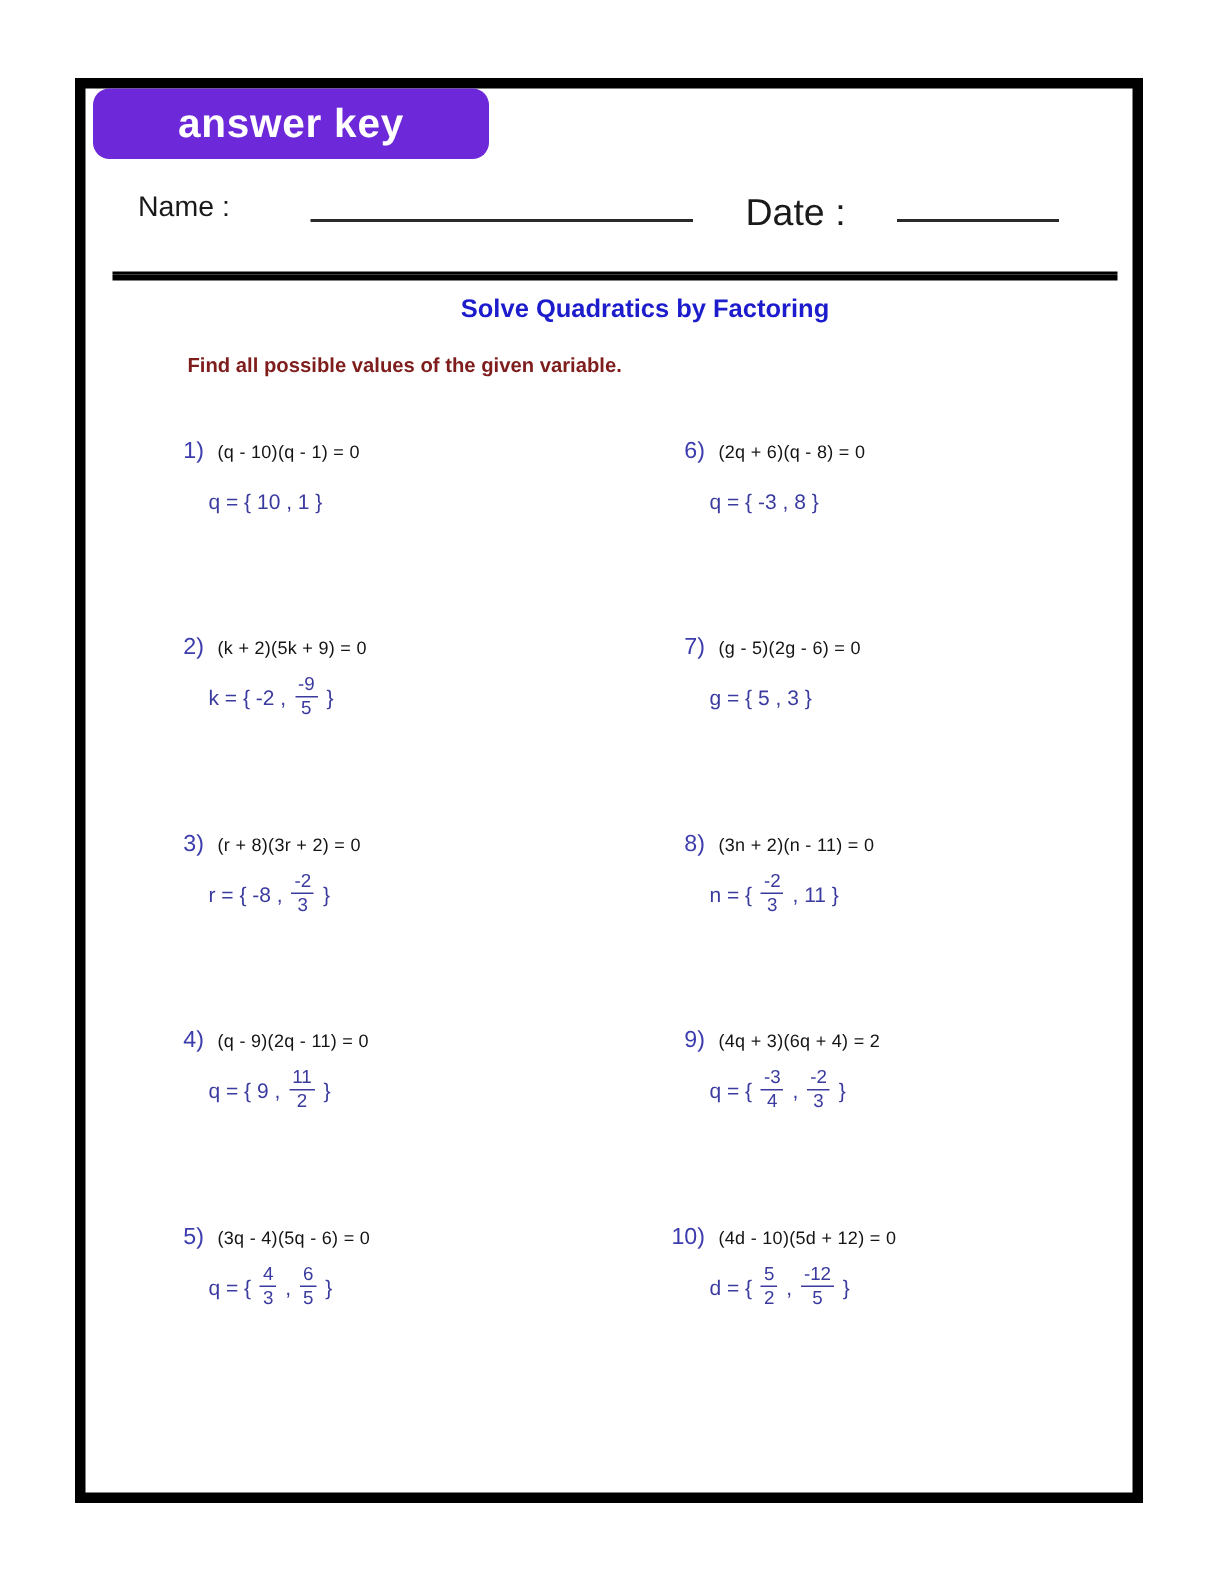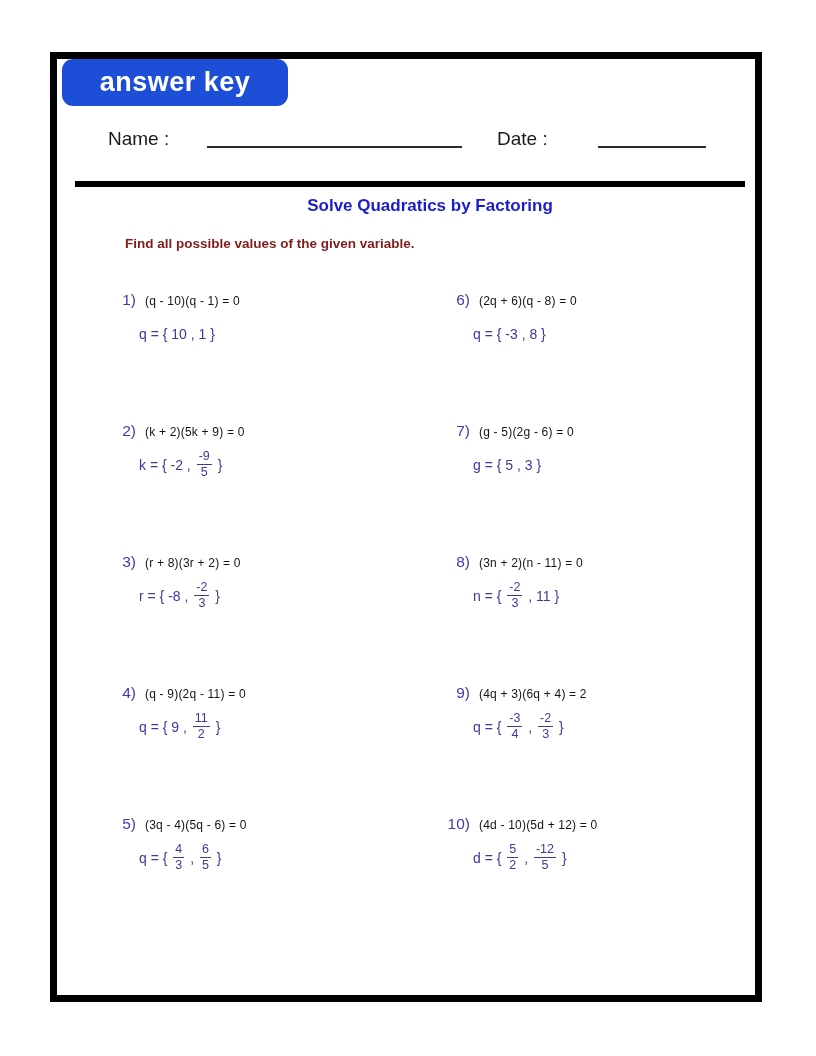--- a/index.html
+++ b/index.html
@@ -7,28 +7,28 @@
   body {
     width:816px; height:1056px; position:relative;
     font-family:"Liberation Sans","DejaVu Sans",sans-serif;
     color:#141414; overflow:hidden;
   }
   .frame {
     position:absolute; left:50px; top:52px; width:712px; height:950px;
     border:7px solid #000; background:#fff;
   }
   .badge {
-    position:absolute; left:62px; top:59px; width:226px; height:47px;
-    background:#1d4ed8; border-radius:11px;
+    position:absolute; left:62px; top:59px; width:264px; height:47px;
+    background:#6d28d9; border-radius:11px;
     display:flex; align-items:center; justify-content:center;
     color:#fff; font-weight:bold; font-size:27px; letter-spacing:0.5px;
   }
-  .name-label { position:absolute; left:108px; top:128px; font-size:19px; color:#1a1a1a; }
+  .name-label { position:absolute; left:92px; top:128px; font-size:19px; color:#1a1a1a; }
   .name-line  { position:absolute; left:207px; top:124px; width:255px; height:24px; border-bottom:2px solid #2a2a2a; }
-  .date-label { position:absolute; left:497px; top:128px; font-size:19px; color:#1a1a1a; }
+  .date-label { position:absolute; left:497px; top:128px; font-size:25px; color:#1a1a1a; }
   .date-line  { position:absolute; left:598px; top:124px; width:108px; height:24px; border-bottom:2px solid #2a2a2a; }
   .double-rule {
     position:absolute; left:75px; top:181px; width:670px; height:3px;
     border-top:2.5px solid #000; border-bottom:4.5px solid #000; background:#fff;
   }
   .title {
     position:absolute; left:50px; top:196px; width:760px; text-align:center;
     font-size:17px; font-weight:bold; color:var(--title-blue,#1c1ccd);
   }
   .instruction {

